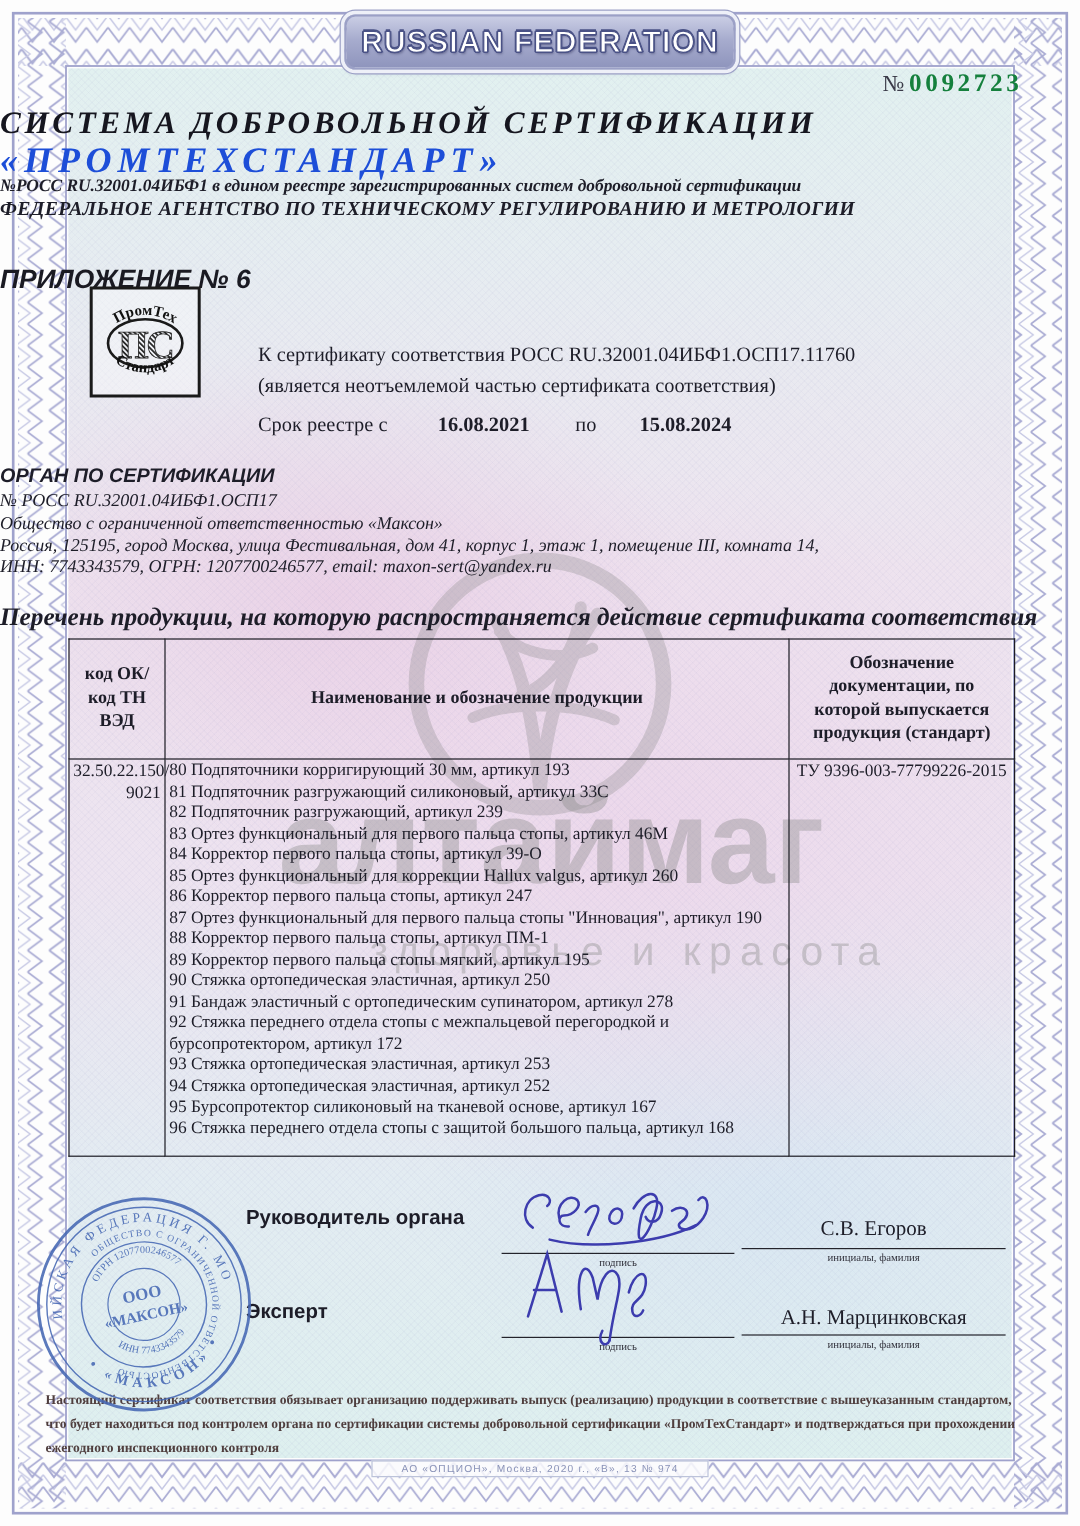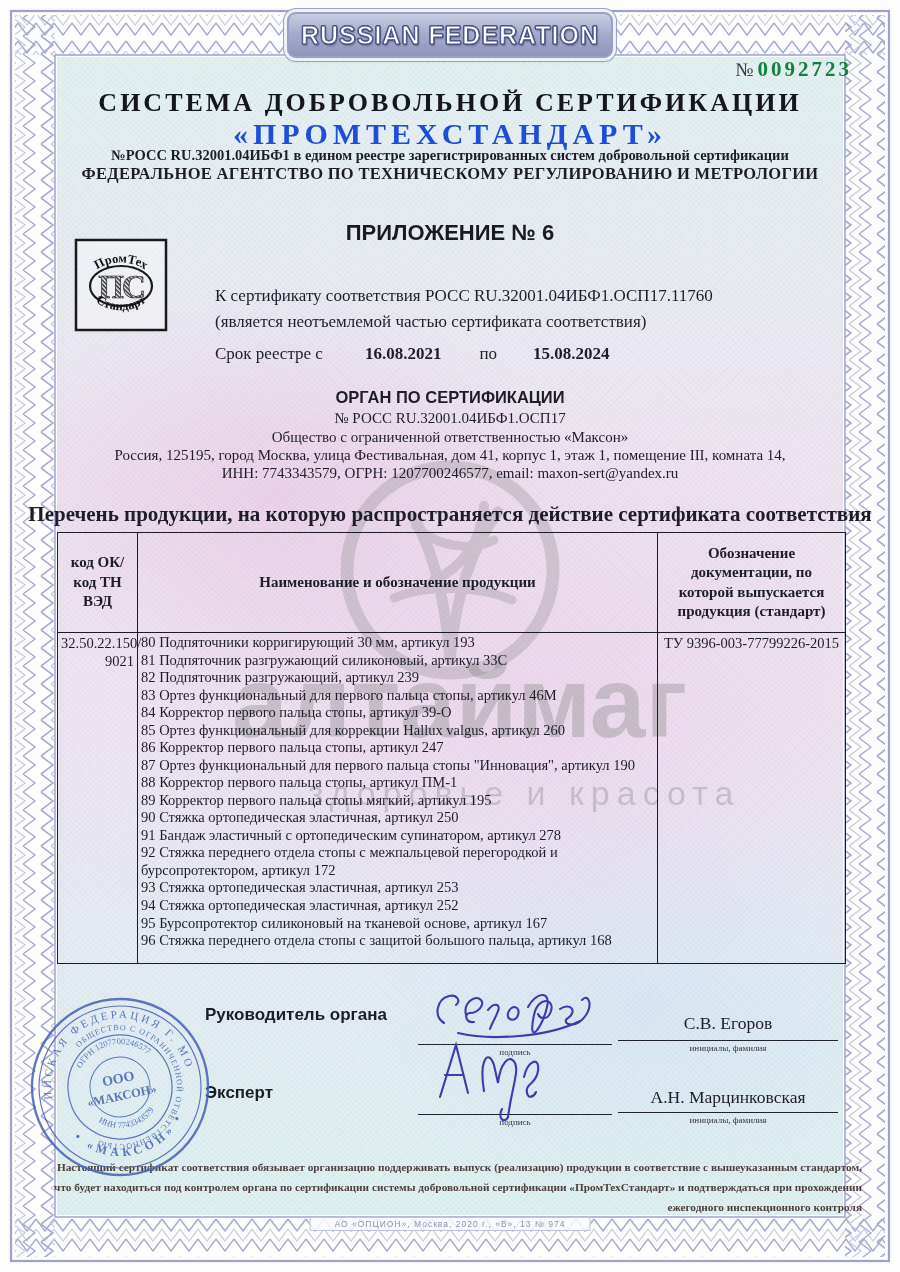--- a/index.html
+++ b/index.html
@@ -8,21 +8,21 @@
   .border-svg{position:absolute;inset:0;z-index:0;}
   .bg{position:absolute;left:57px;top:57px;right:57px;bottom:57px;z-index:0;
     background:
       repeating-linear-gradient(45deg, rgba(140,150,200,0.05) 0 1px, transparent 1px 4px),
       repeating-linear-gradient(-45deg, rgba(150,140,190,0.05) 0 1px, transparent 1px 4px),
       radial-gradient(ellipse 420px 300px at 28% 38%, rgba(231,196,224,0.55), rgba(231,196,224,0) 70%),
       radial-gradient(ellipse 560px 420px at 60% 55%, rgba(236,206,231,0.55), rgba(236,206,231,0) 72%),
       radial-gradient(ellipse 420px 300px at 75% 82%, rgba(210,226,242,0.55), rgba(210,226,242,0) 70%),
       linear-gradient(180deg,#e2f1f0 0%,#e7ecf1 16%,#eee4ef 36%,#ede4f0 58%,#e3ecf2 80%,#def0ef 100%);}
   .abs{position:absolute;}
-  .ctr{left:0;right:0;text-align:center;} .z2{z-index:2;}
+  .ctr{left:0;right:0;font-style:italic;} .z2{z-index:2;}
 
   .ribbon{top:12px;left:50%;transform:translateX(-50%);width:322px;height:42px;z-index:3;
     background:linear-gradient(180deg,#c9cde4 0%,#a7acce 45%,#8f95bd 100%);
     border:2px solid #9ba0c6;border-radius:9px;
     box-shadow:0 0 0 3px #eef0f8,0 0 0 4px #9ba0c6,0 2px 4px rgba(60,60,110,.35);
     display:flex;align-items:center;justify-content:center;}
   .ribbon span{font-family:"Liberation Sans",sans-serif;font-weight:bold;font-size:25px;
     letter-spacing:1px;color:#fff;-webkit-text-stroke:1px #4a5286;
     text-shadow:0 1px 0 #4a5286,0 -1px 0 #4a5286,1px 0 0 #4a5286,-1px 0 0 #4a5286,1px 2px 2px rgba(20,20,60,.35);}
 
@@ -63,21 +63,21 @@
   .doc-cell{text-align:center;line-height:1.3;}
 
   .sig-label{left:205px;font-family:"Liberation Sans",sans-serif;font-size:17px;font-weight:bold;z-index:2;}
   .sig-line{height:0;border-top:1.5px solid #23232b;z-index:2;}
   .cap{position:absolute;width:100%;text-align:center;top:2px;font-size:9px;color:#33333d;}
   .sig-name{width:220px;text-align:center;font-size:17.5px;z-index:2;}
   .sig-svg{z-index:3;}
 
   .stamp{left:25px;top:992px;width:190px;height:190px;z-index:3;opacity:.88;transform:rotate(-12deg);}
 
-  .fine-print{left:38px;right:38px;top:1158px;text-align:right;font-size:11.3px;font-weight:bold;
+  .fine-print{left:38px;right:38px;top:1158px;text-align:left;font-size:11.3px;font-weight:bold;
     color:#4f3e3e;line-height:1.75;z-index:2;}
 
   .micro{top:1217px;left:50%;transform:translateX(-50%);z-index:2;
     font-family:"Liberation Sans",sans-serif;font-size:8.5px;color:#8a93b8;letter-spacing:1px;
     border:1px solid #bcc3da;background:rgba(250,250,253,.85);padding:1px 24px;white-space:nowrap;}
 
   .wm-leaf{left:330px;top:448px;width:240px;height:240px;z-index:1;opacity:.30;}
   .wm-brand{left:232px;top:652px;z-index:1;font-family:"Liberation Sans",sans-serif;
     font-size:100px;font-weight:bold;color:#8f8f8f;opacity:.40;letter-spacing:0;line-height:1;}
   .wm-tag{left:308px;top:776px;z-index:1;font-family:"Liberation Sans",sans-serif;

